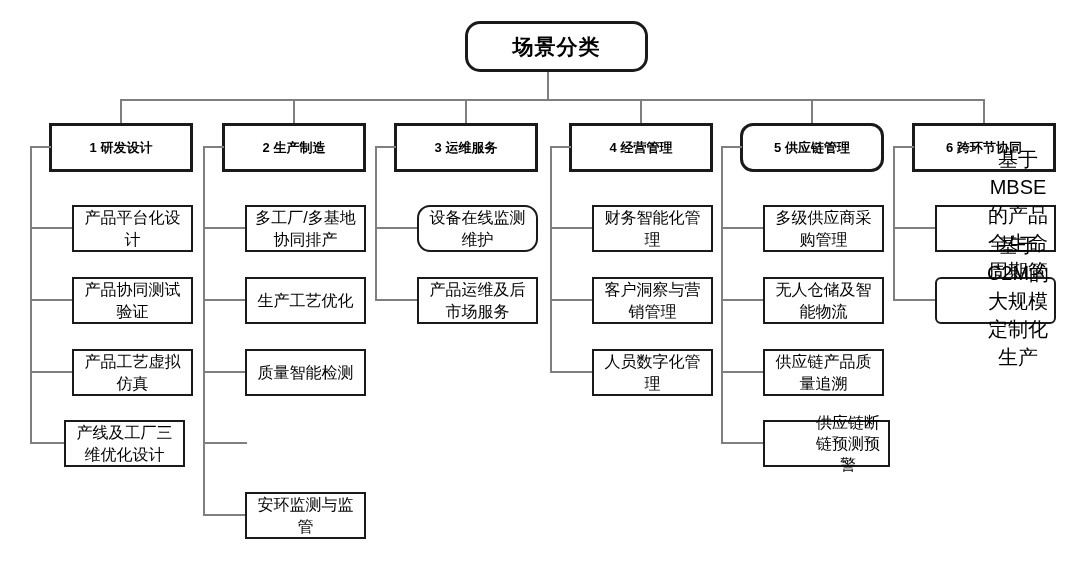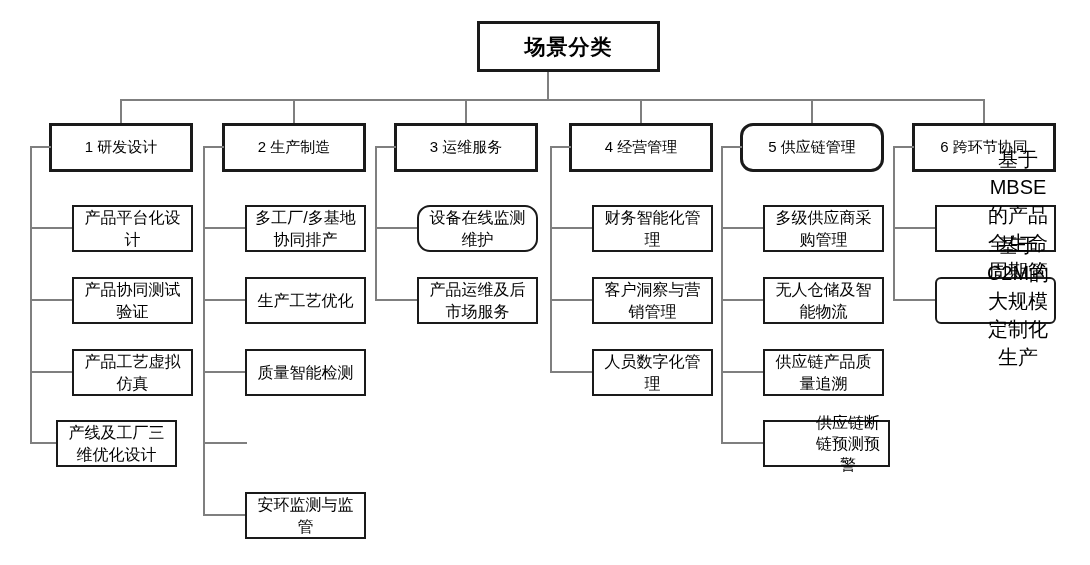--- a/index.html
+++ b/index.html
@@ -30,54 +30,54 @@
     text-align: center;
   }
   .root-box {
     border: 3px solid var(--border, #1a1a1a);
     font-weight: bold;
     font-size: 21px;
     letter-spacing: 1px;
   }
   .header-box {
     border: 3px solid var(--border, #1a1a1a);
-    font-weight: normal;
-    font-size: 15px;
+    font-weight: bold;
+    font-size: 13px;
   }
   .child-box {
     border: 2px solid var(--border, #1a1a1a);
     font-size: 16px;
     line-height: 1.32;
     padding: 0 3px;
   }
   .child-box.small {
     font-size: 20px;
     line-height: 1.4;
     padding-left: 48px;
   }
 </style>
 </head>
 <body>
 
 <div id="stage" style="--bg: #ffffff; --fill: #ffffff; --border: #1a1a1a; --line: #7f7f7f; --text: #000000;">
-  <div class="box root-box" style="left:477px; top:21px; width:183px; height:51px;">场景分类</div>
+  <div class="box root-box" style="left:465px; top:21px; width:183px; height:51px;border-radius:15px;">场景分类</div>
 <div class="line" style="left: 547px; top: 72px; width: 2px; height: 29px;"></div>
     <div class="line" style="left: 120px; top: 99px; width: 865px; height: 2px;"></div>
     <div class="line" style="left: 120px; top: 99px; width: 2px; height: 26px;"></div>
     <div class="box header-box" style="left: 49px; top: 123px; width: 144px; height: 49px;">1 研发设计</div>
     <div class="line" style="left: 30px; top: 146px; width: 21px; height: 2px;"></div>
     <div class="line" style="left: 30px; top: 146px; width: 2px; height: 298px;"></div>
     <div class="line" style="left: 30px; top: 227px; width: 44px; height: 2px;"></div>
     <div class="box child-box" style="left: 72px; top: 205px; width: 121px; height: 47px;">产品平台化设计</div>
     <div class="line" style="left: 30px; top: 299px; width: 44px; height: 2px;"></div>
     <div class="box child-box" style="left: 72px; top: 277px; width: 121px; height: 47px;">产品协同测试验证</div>
     <div class="line" style="left: 30px; top: 371px; width: 44px; height: 2px;"></div>
     <div class="box child-box" style="left: 72px; top: 349px; width: 121px; height: 47px;">产品工艺虚拟仿真</div>
     <div class="line" style="left: 30px; top: 442px; width: 44px; height: 2px;"></div>
-    <div class="box child-box" style="left: 56px; top: 420px; width: 121px; height: 47px;">产线及工厂三维优化设计</div>
+    <div class="box child-box" style="left: 64px; top: 420px; width: 121px; height: 47px;">产线及工厂三维优化设计</div>
     <div class="line" style="left: 293px; top: 99px; width: 2px; height: 26px;"></div>
     <div class="box header-box" style="left: 222px; top: 123px; width: 144px; height: 49px;">2 生产制造</div>
     <div class="line" style="left: 203px; top: 146px; width: 21px; height: 2px;"></div>
     <div class="line" style="left: 203px; top: 146px; width: 2px; height: 370px;"></div>
     <div class="line" style="left: 203px; top: 227px; width: 44px; height: 2px;"></div>
     <div class="box child-box" style="left: 245px; top: 205px; width: 121px; height: 47px;">多工厂/多基地协同排产</div>
     <div class="line" style="left: 203px; top: 299px; width: 44px; height: 2px;"></div>
     <div class="box child-box" style="left: 245px; top: 277px; width: 121px; height: 47px;">生产工艺优化</div>
     <div class="line" style="left: 203px; top: 371px; width: 44px; height: 2px;"></div>
     <div class="box child-box" style="left: 245px; top: 349px; width: 121px; height: 47px;">质量智能检测</div>

